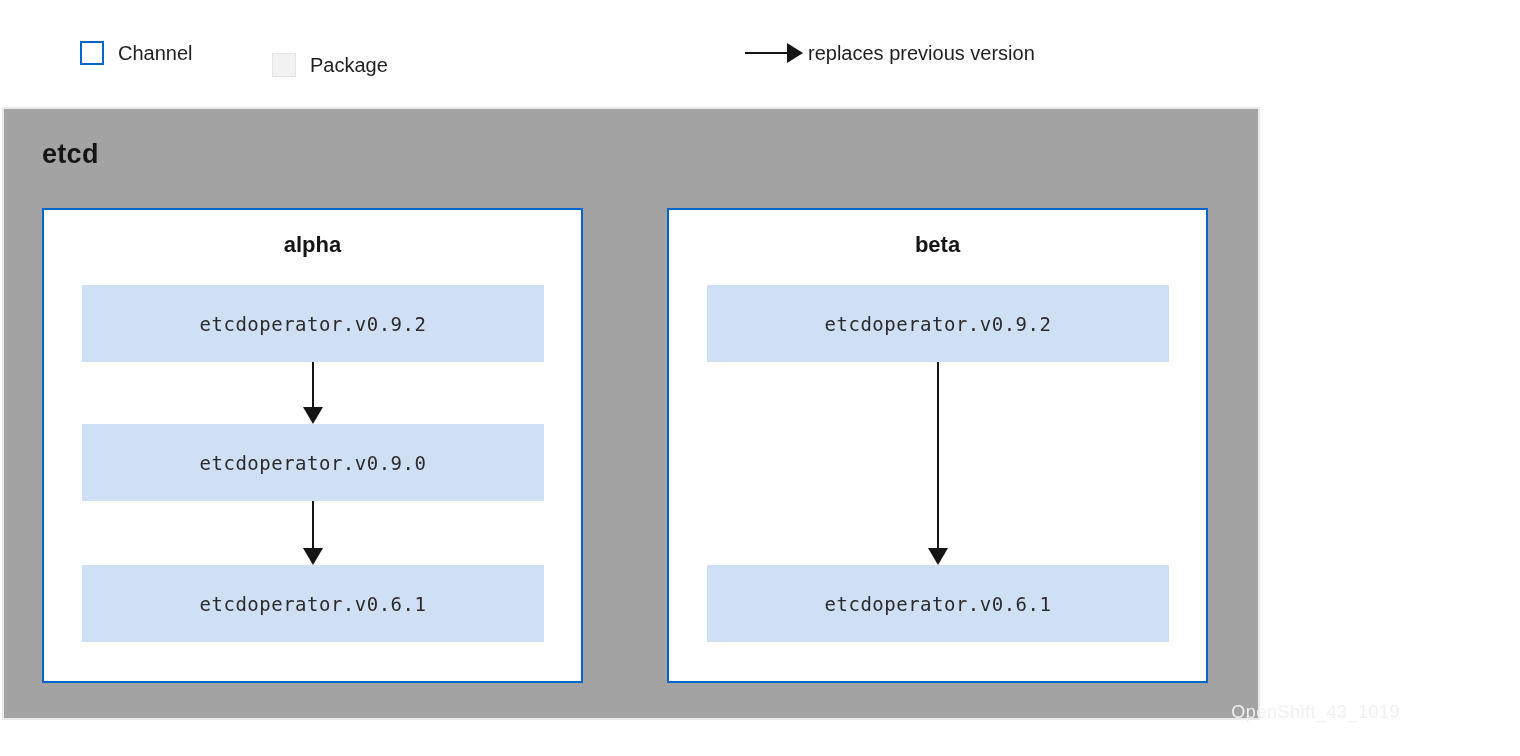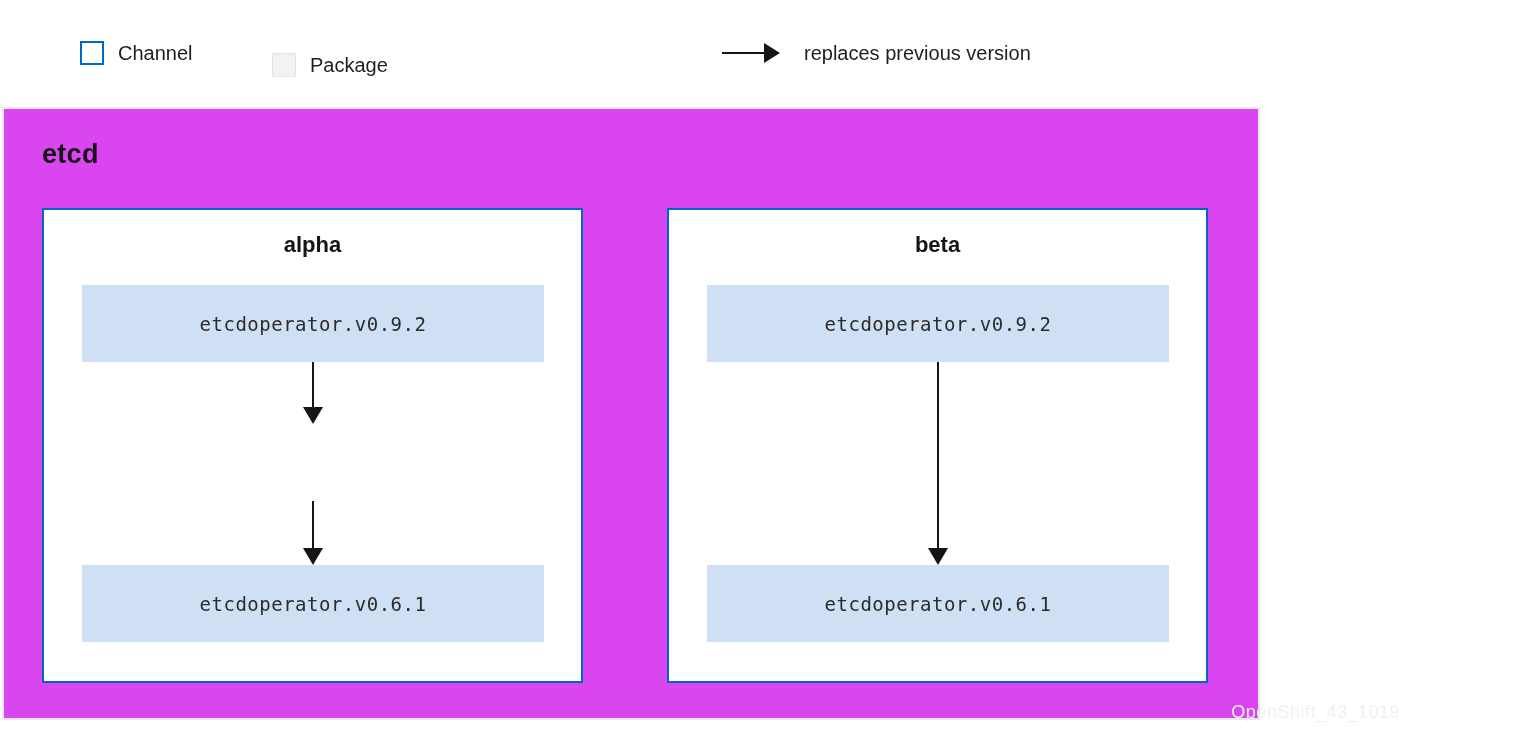--- a/index.html
+++ b/index.html
@@ -23,21 +23,21 @@
     display: flex;
     align-items: center;
     gap: 14px;
     font-size: 20px;
     color: #1f1f1f;
     white-space: nowrap;
   }
   #legend-channel { left: 80px; }
   #legend-package { left: 272px; margin-top: 12px; }
   #legend-csv     { left: 437px; }
-  #legend-arrow   { left: 722px; gap: 24px; }
+  #legend-arrow   { left: 745px; gap: 5px; }
 
   .swatch { width: 24px; height: 24px; flex: 0 0 auto; }
   .swatch-channel { background: #ffffff; border: 2px solid #0066cc; }
   .swatch-package { background: #f2f2f2; border: 1px solid #e4e4e4; }
   .swatch-csv     { background: #cfe0f4; }
 
   .legend-arrow-graphic { position: relative; width: 58px; height: 24px; flex: 0 0 auto; }
   .legend-arrow-line {
     position: absolute; left: 0; top: 11px; width: 44px; height: 2px; background: #151515;
   }
@@ -46,21 +46,21 @@
     border-top: 10px solid transparent;
     border-bottom: 10px solid transparent;
     border-left: 16px solid #151515;
   }
 
   
   #package-box {
     position: absolute;
     left: 2px; top: 107px;
     width: 1258px; height: 613px;
-    background: #d946ef;
+    background: #a3a3a3;
     border: 2px solid #e9eaea;
   }
   #package-title {
     position: absolute;
     left: 38px; top: 30px;
     font-size: 27px;
     font-weight: bold;
     color: #151515;
     letter-spacing: 0.3px;
   }
@@ -155,20 +155,21 @@
     <div class="channel-box" id="channel-alpha">
       <div class="channel-title">alpha</div>
 
       <div class="csv-node csv-pos-1">etcdoperator.v0.9.2</div>
 
       <div class="varrow varrow-1">
         <span class="varrow-line"></span>
         <span class="varrow-head"></span>
       </div>
 
+      <div class="csv-node csv-pos-2">etcdoperator.v0.9.0</div>
 
       <div class="varrow varrow-2">
         <span class="varrow-line"></span>
         <span class="varrow-head"></span>
       </div>
 
       <div class="csv-node csv-pos-3">etcdoperator.v0.6.1</div>
     </div>
 
     <div class="channel-box" id="channel-beta">

